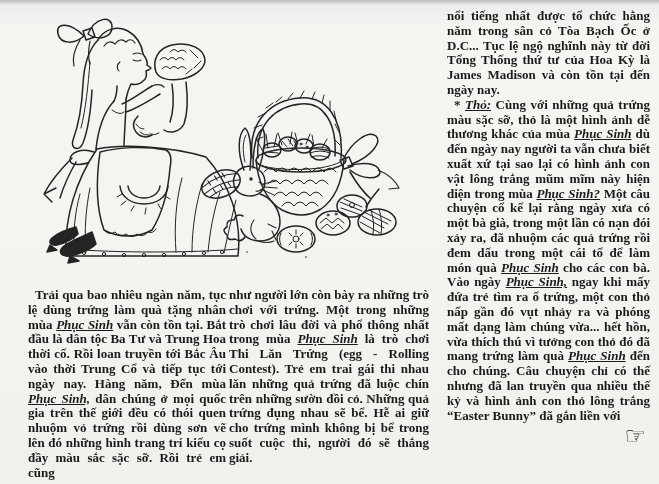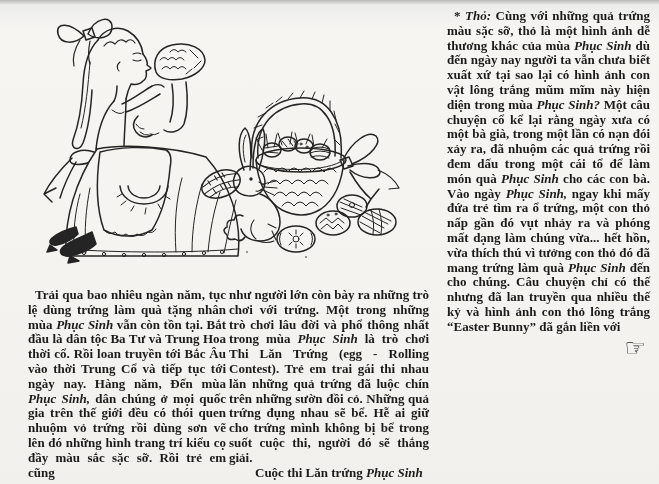--- a/index.html
+++ b/index.html
@@ -15,21 +15,21 @@
     font-size:13px;line-height:14.8px;text-align:justify;
     font-family:"Liberation Serif",serif;
   }
   .col p{margin:0;}
   .col-left{left:28px;top:288px;width:198px;}
   .col-mid{left:229px;top:288px;width:200px;}
   .col-right{left:447px;top:9px;width:203px;}
   .p-gap{margin-top:14px;}
   .ind-sm{text-indent:7px;}
   .ind-lg{text-indent:26px;}
-  .col i{font-style:italic;}
+  .col i{font-style:italic;text-decoration:underline;}
   .manicule{
     display:block;text-align:right;padding-right:4px;margin-top:3px;
     font-family:"DejaVu Sans",sans-serif;font-size:24px;line-height:20px;color:#141414;
   }
 </style>
 </head>
 <body>
 
 <div class="page">
 
@@ -166,21 +166,21 @@
       </g>
     </svg>
   </div>
 
   <div class="col col-left">
     <p class="ind-sm"><span>Trải qua bao nhiêu ngàn năm, tục lệ dùng trứng làm quà tặng nhân mùa </span><i>Phục Sinh</i><span> vẫn còn tồn tại. Bắt đầu là dân tộc Ba Tư và Trung Hoa thời cổ. Rồi loan truyền tới Bắc Âu vào thời Trung Cổ và tiếp tục tới ngày nay. Hàng năm, Đến mùa </span><i>Phục Sinh,</i><span> dân chúng ở mọi quốc gia trên thế giới đều có thói quen nhuộm vỏ trứng rồi dùng sơn vẽ lên đó những hình trang trí kiểu cọ đầy màu sắc sặc sỡ. Rồi trẻ em cũng</span></p>
   </div>
 
   <div class="col col-mid">
     <p><span>như người lớn còn bày ra những trò chơi với trứng. Một trong những trò chơi lâu đời và phổ thông nhất trong mùa </span><i>Phục Sinh</i><span> là trò chơi Thi Lăn Trứng (egg - Rolling Contest). Trẻ em trai gái thi nhau lăn những quả trứng đã luộc chín trên những sườn đồi cỏ. Những quả trứng đụng nhau sẽ bể. Hễ ai giữ cho trứng mình không bị bể trong suốt cuộc thi, người đó sẽ thắng giải.</span></p>
-    <p class="ind-lg"><span>Cuộc thi Lăn trứng </span><i>Phục Sinh</i></p>
   </div>
 
   <div class="col col-right">
+    <p><span>nổi tiếng nhất được tổ chức hằng năm trong sân cỏ Tòa Bạch Ốc ở D.C... Tục lệ ngộ nghĩnh này từ đời Tổng Thống thứ tư của Hoa Kỳ là James Madison và còn tồn tại đến ngày nay.</span></p>
     <p class="p-gap ind-sm"><span>* </span><i>Thỏ:</i><span> Cùng với những quả trứng màu sặc sỡ, thỏ là một hình ảnh dễ thương khác của mùa </span><i>Phục Sinh</i><span> dù đến ngày nay người ta vẫn chưa biết xuất xứ tại sao lại có hình ảnh con vật lông trắng mũm mĩm này hiện diện trong mùa </span><i>Phục Sinh?</i><span> Một câu chuyện cổ kể lại rằng ngày xưa có một bà già, trong một lần có nạn đói xảy ra, đã nhuộm các quả trứng rồi đem dấu trong một cái tổ để làm món quà </span><i>Phục Sinh</i><span> cho các con bà. Vào ngày </span><i>Phục Sinh,</i><span> ngay khi mấy đứa trẻ tìm ra ổ trứng, một con thỏ nấp gần đó vụt nhảy ra và phóng mất dạng làm chúng vừa... hết hồn, vừa thích thú vì tưởng con thỏ đó đã mang trứng làm quà </span><i>Phục Sinh</i><span> đến cho chúng. Câu chuyện chỉ có thế nhưng đã lan truyền qua nhiều thế kỷ và hình ảnh con thỏ lông trắng “Easter Bunny” đã gắn liền với</span></p>
     <span class="manicule">☞</span>
   </div>
 
 </div>
 
 </body></html>

